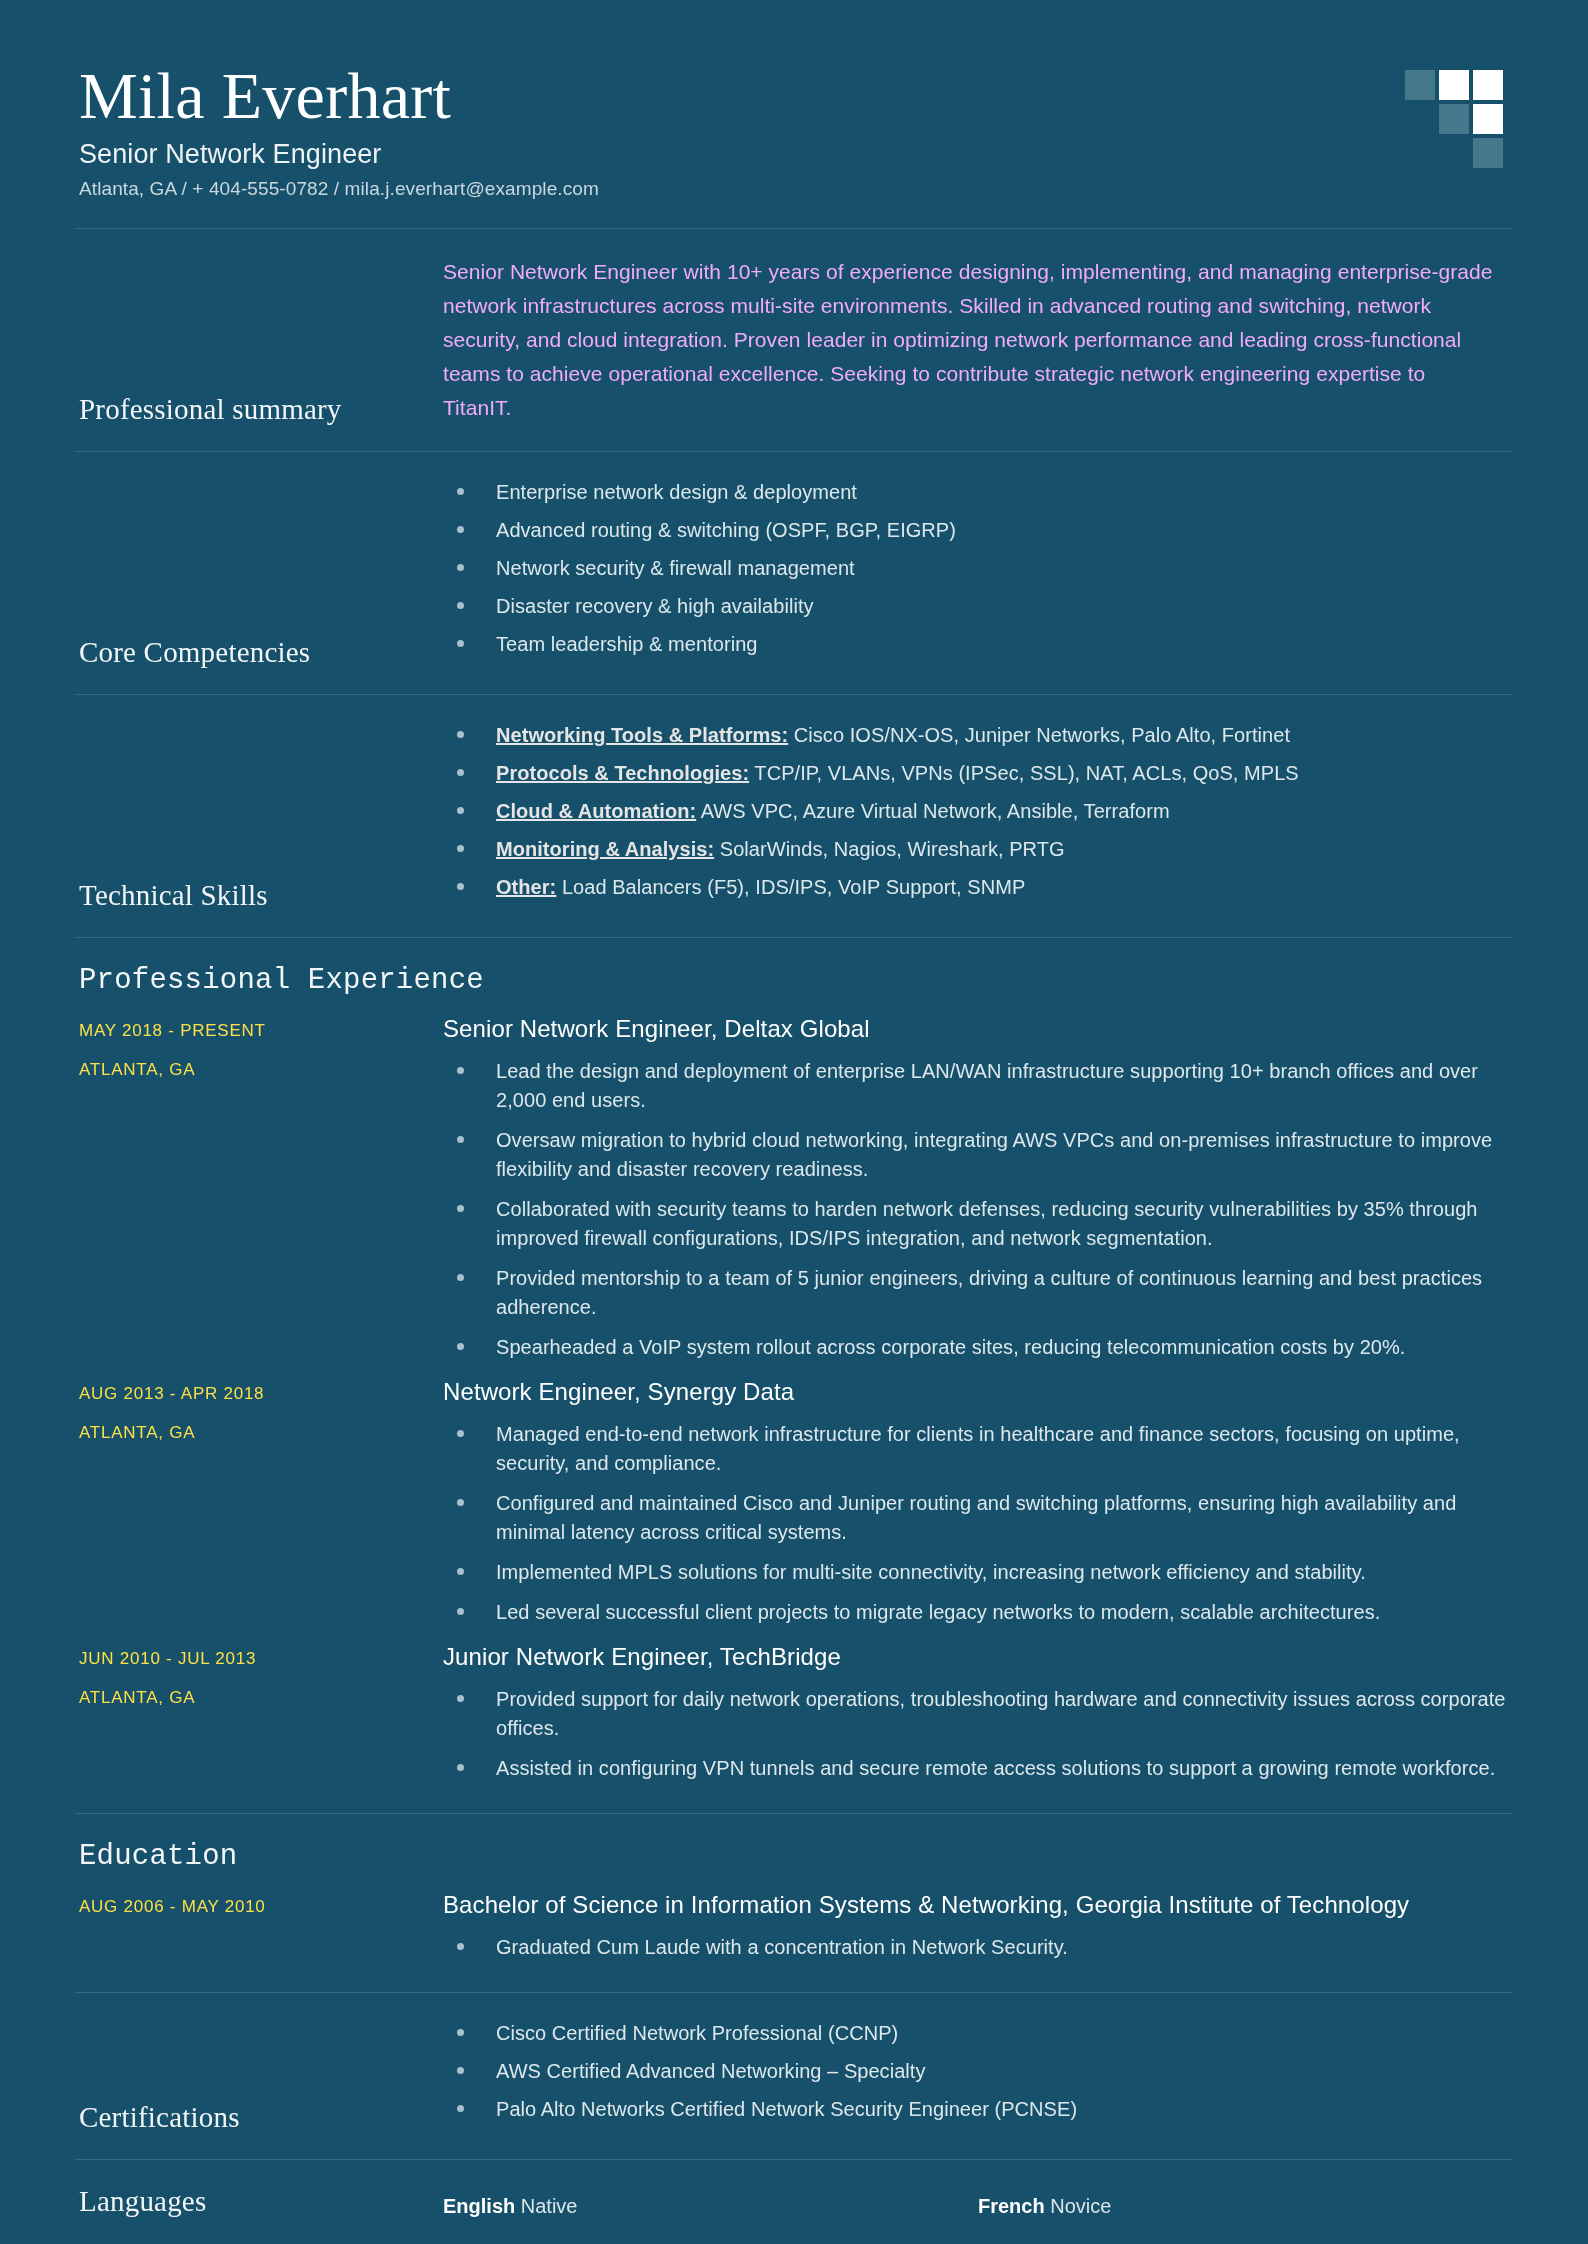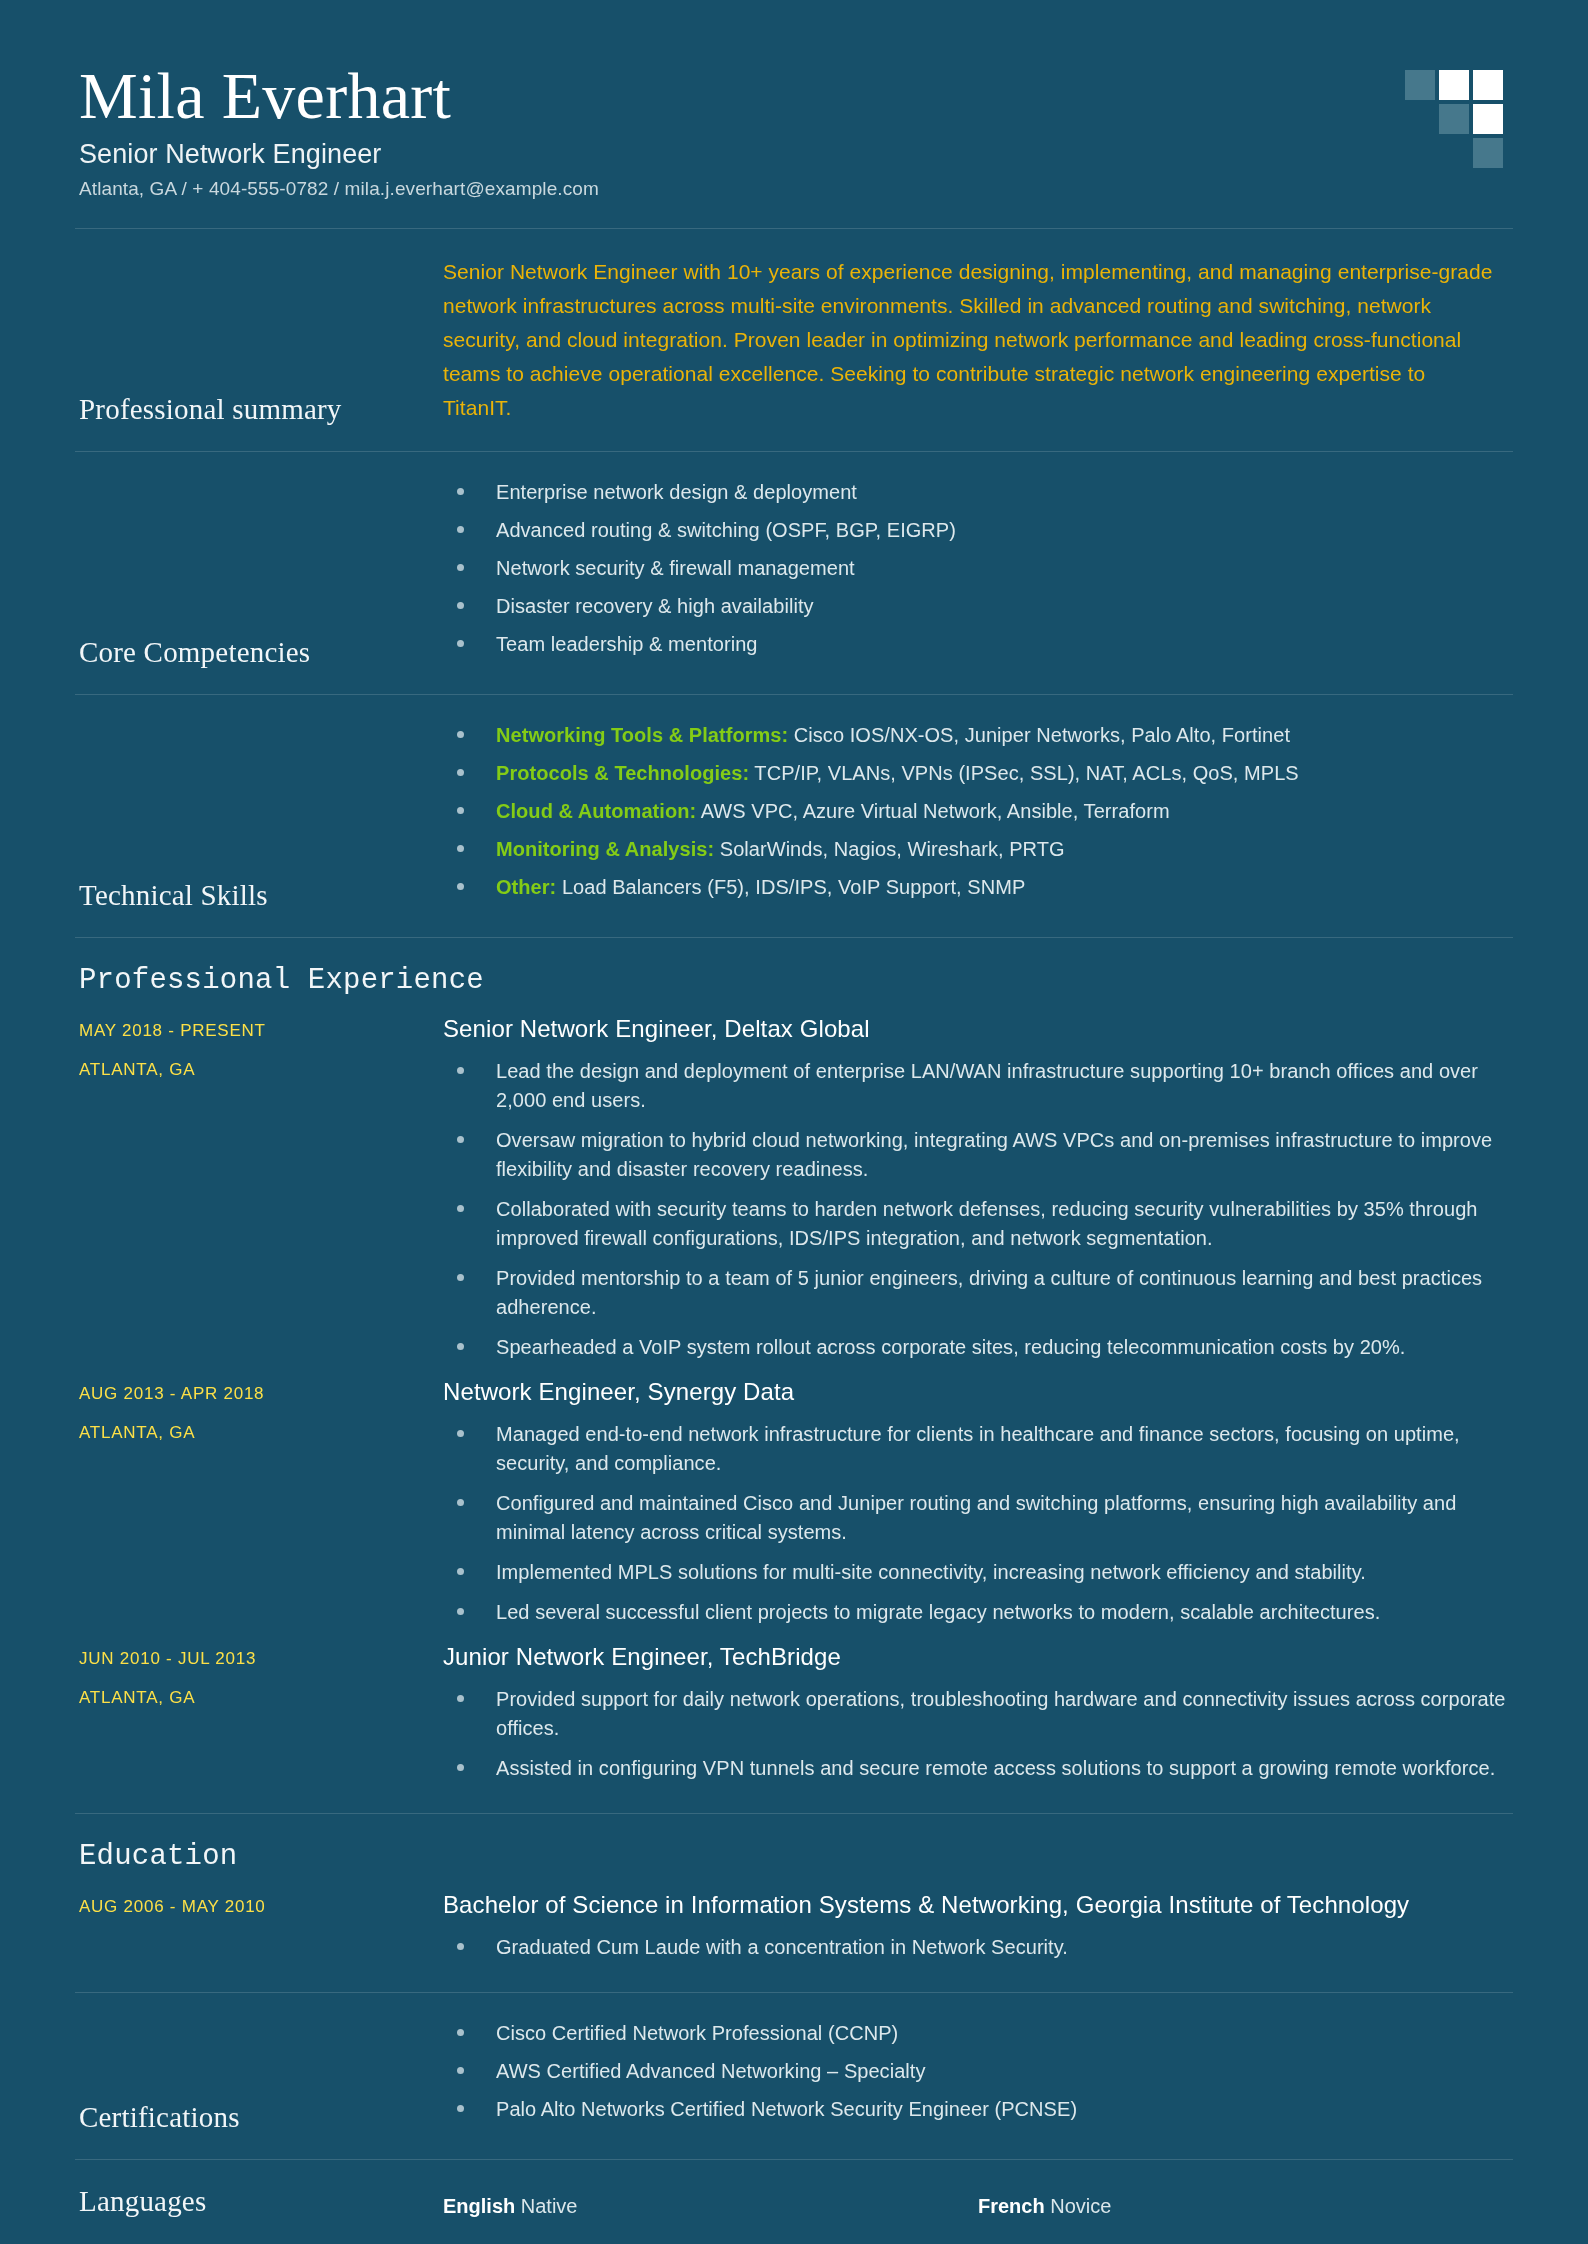--- a/index.html
+++ b/index.html
@@ -87,21 +87,21 @@
     flex: 0 0 364px;
     letter-spacing: 0.2px;
     line-height: 1.1;
   }
   .sec-body { flex: 1; min-width: 0; }
 
   
   .para {
     font-size: 21px;
     line-height: 1.62;
-    color: #eab308;
+    color: #f0abfc;
     letter-spacing: 0.05px;
     max-width: 1055px;
   }
 
   
   ul.bullets { list-style: none; }
   ul.bullets > li {
     position: relative;
     padding-left: 53px;
     font-size: 20px;
@@ -115,21 +115,21 @@
     content: "";
     position: absolute;
     left: 14px;
     top: 10px;
     width: 7px;
     height: 7px;
     border-radius: 50%;
     background: #a9c1cc;
   }
   ul.bullets.tight > li { margin-bottom: 9px; }
-  ul.bullets b { font-weight: 700; color: #84cc16; }
+  ul.bullets b { font-weight: 700; color: #e5e5e5; text-decoration: underline; }
 
   
   .exp-head {
     font-family: Liberation Mono, monospace;
     font-size: 29px;
     color: #f2f6f8;
     padding: 0 0 6px 4px;
     letter-spacing: 0.2px;
   }
   .exp-block {

